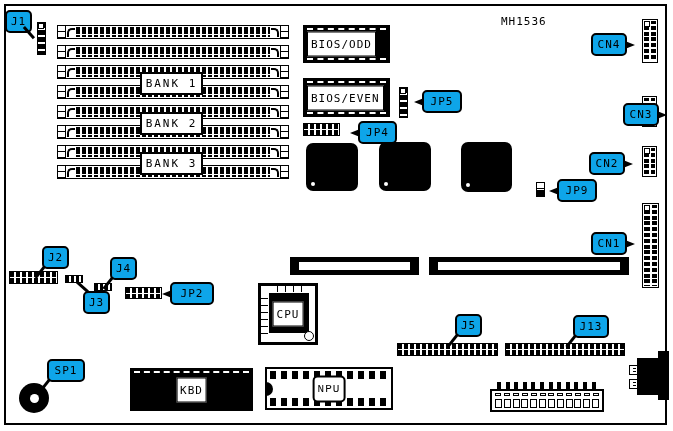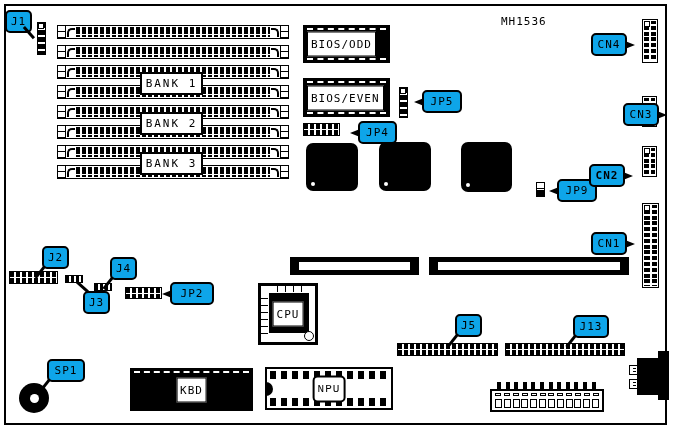--- a/index.html
+++ b/index.html
@@ -262,21 +262,21 @@
   <div class="abs pingrid-v2" style="left:642px; top:19px; width:16px; height:44px;">
     <span class="pin1"></span>
   </div>
 
   <div class="callout" style="left:591px; top:103px; width:36px;margin-left:32px;">
     <span>CN3</span>
     <span class="tail tail-r"></span>
   </div>
   <div class="abs pingrid-v2" style="left:642px; top:96px; width:15px; height:31px;"></div>
 
-  <div class="callout" style="left:589px; top:164px; width:36px;font-weight:bold;">
+  <div class="callout" style="left:589px; top:152px; width:36px;">
     <span>CN2</span>
     <span class="tail tail-r"></span>
   </div>
   <div class="abs pingrid-v2" style="left:642px; top:146px; width:15px; height:31px;">
     <span class="pin1"></span>
   </div>
 
   <div class="callout" style="left:591px; top:232px; width:36px;">
     <span>CN1</span>
     <span class="tail tail-r"></span>

